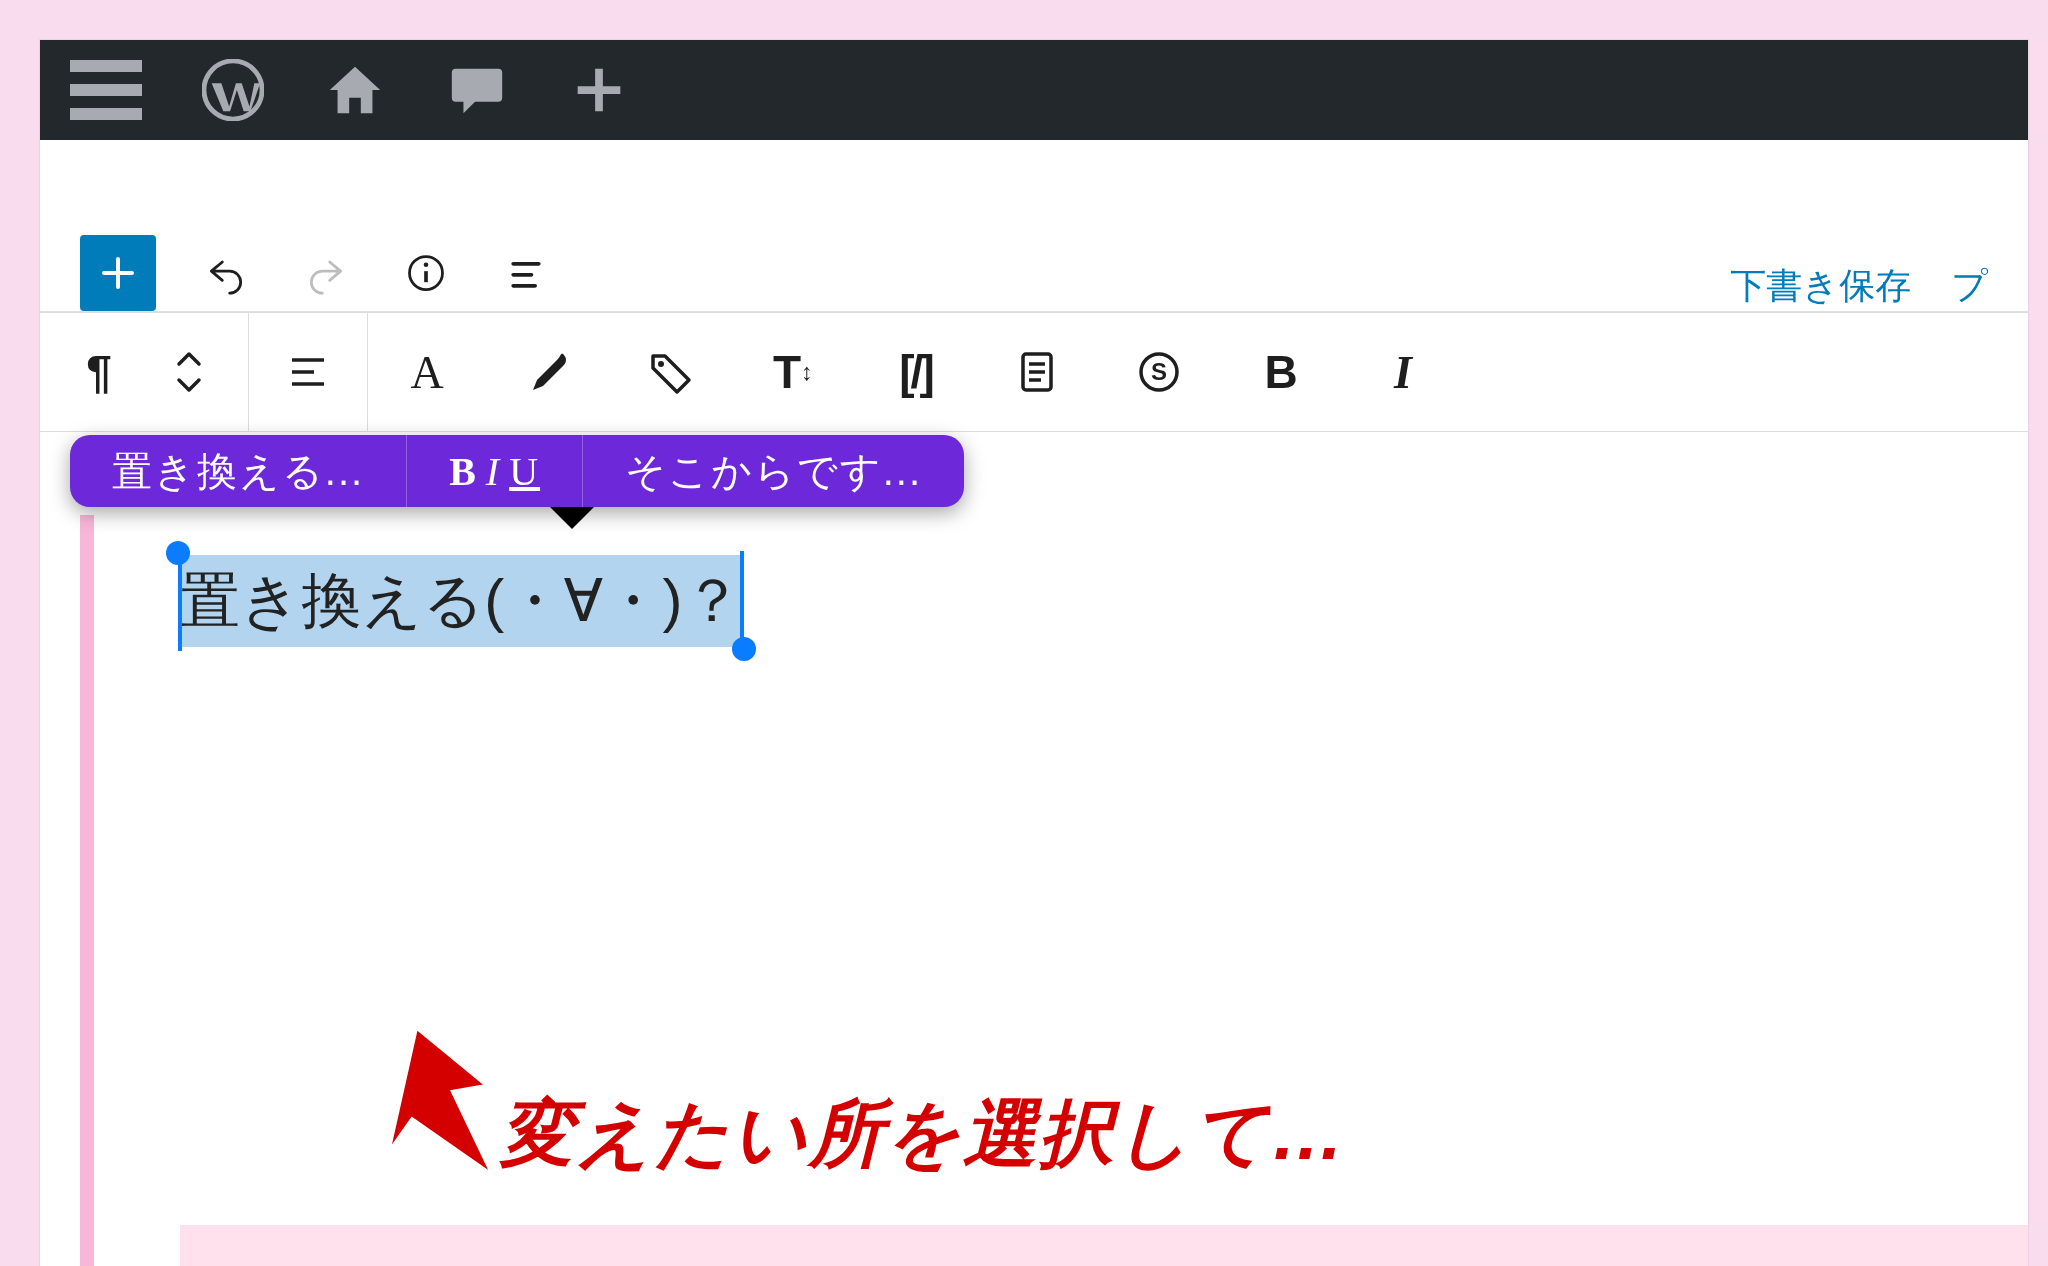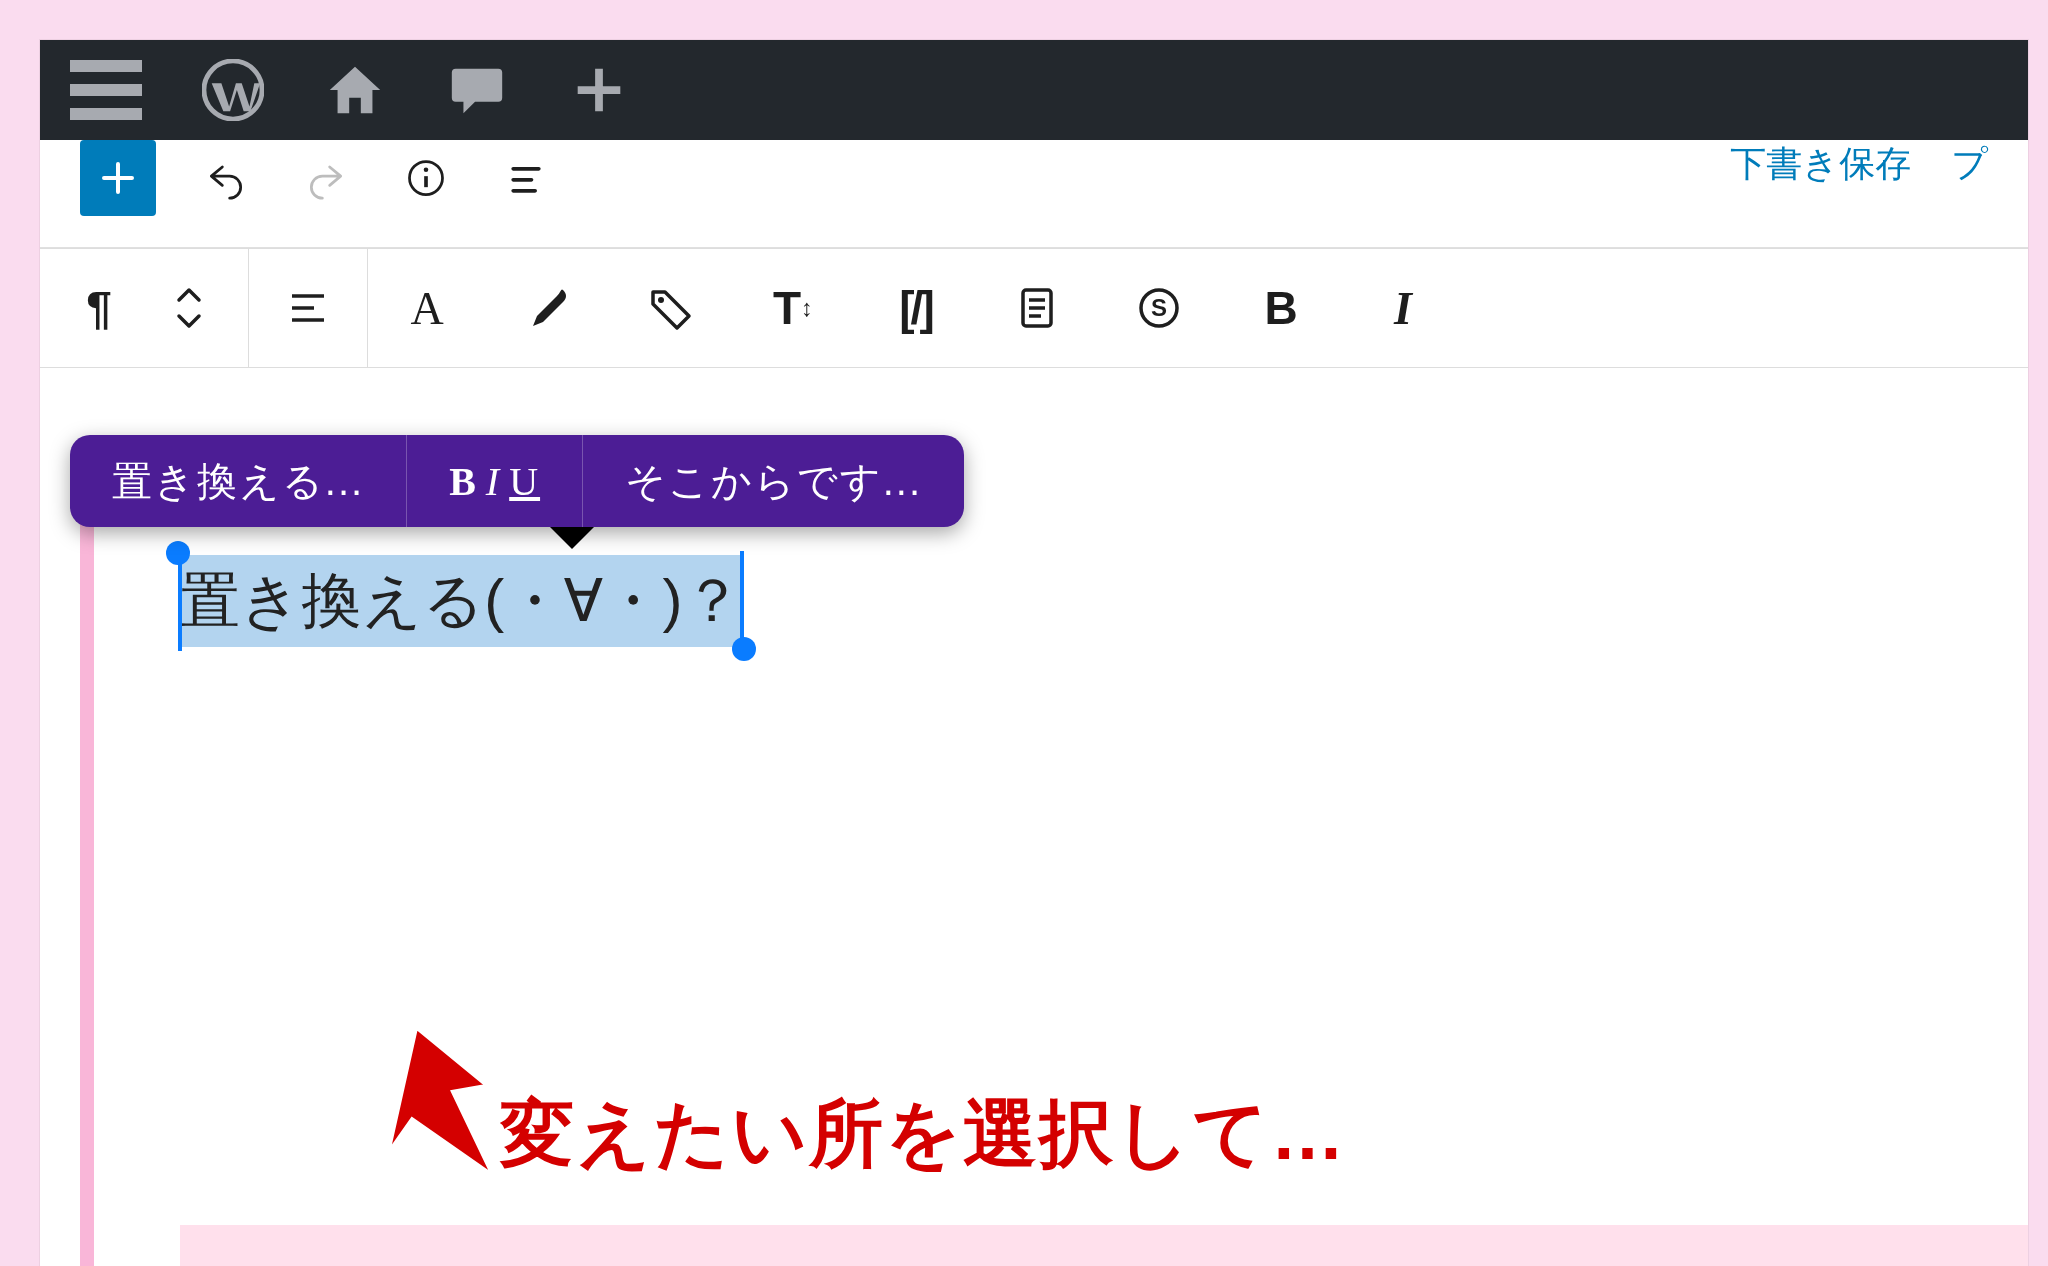--- a/index.html
+++ b/index.html
@@ -34,23 +34,23 @@
     padding: 0 30px;
     gap: 60px;
   }
   .admin-bar .icon { color: #a7aab0; display:flex; align-items:center; justify-content:center; }
   .admin-bar svg { width: 62px; height: 62px; fill: currentColor; }
   .hamburger { display:flex; flex-direction:column; gap:12px; width:72px; }
   .hamburger span { display:block; height:12px; background:#a7aab0; width:100%; }
 
   
   .editor-toolbar {
-    height: 108px;
-    display:flex;
-    align-items:flex-start;
+    height: 172px;
+    display:flex;
+    align-items:flex-end;
     padding: 0 40px;
     border-bottom: 1px solid #e0e0e0;
     justify-content: space-between;
   }
   .editor-toolbar .left { display:flex; align-items:center; gap:40px; }
   .add-block {
     width: 76px; height: 76px;
     background: #007cba;
     color: #fff;
     display:flex; align-items:center; justify-content:center;
@@ -81,24 +81,24 @@
   }
   .format-group:last-child { border-right:none; }
   .fmt-btn { width:62px; height:62px; display:flex; align-items:center; justify-content:center; color:#1e1e1e; font-size:46px; font-weight:600; }
   .fmt-btn svg { width:48px; height:48px; fill:currentColor; }
   .fmt-btn .stroke { fill:none; stroke:currentColor; stroke-width:3.5; }
 
   
   .ctx-wrap { position:absolute; left:30px; top:395px; }
   .ctx-menu {
     display:flex;
-    background:#4c1d95;
+    background:#6d28d9;
     border-radius:20px;
     overflow:hidden;
-    height:92px;
+    height:72px;
     align-items:stretch;
     box-shadow: 0 6px 20px rgba(0,0,0,0.35);
   }
   .ctx-item {
     color:#fff;
     font-size:40px;
     display:flex;
     align-items:center;
     justify-content:center;
     padding:0 42px;
@@ -167,20 +167,21 @@
     left:290px;
     top:570px;
     display:flex;
     align-items:flex-start;
   }
   .anno svg { width:130px; height:160px; }
   .anno-text {
     font-size:74px;
     font-weight:800;
     color:#d40000;
+    font-style: italic;
     text-shadow: 3px 3px 0 #fff, -1px -1px 0 #fff;
     margin-top:60px;
     letter-spacing:2px;
     white-space:nowrap;
   }
 
   
   .lower-block {
     position:absolute;
     left:100px;

